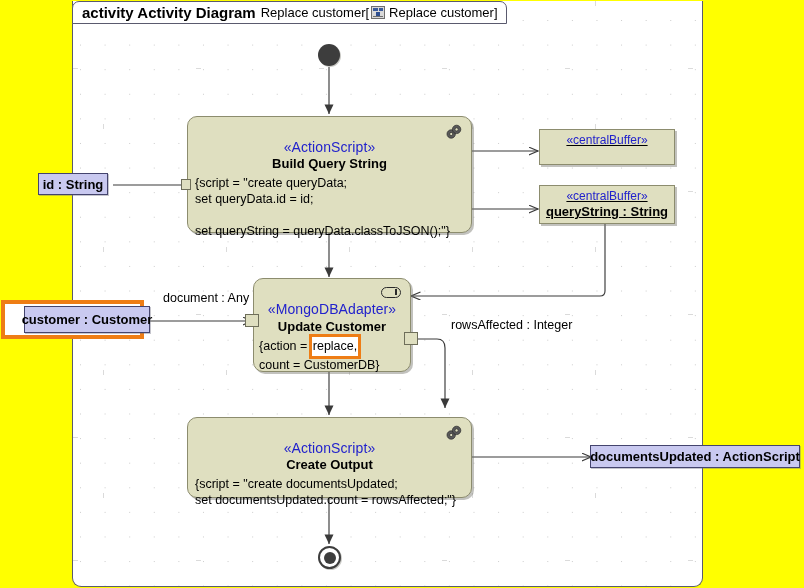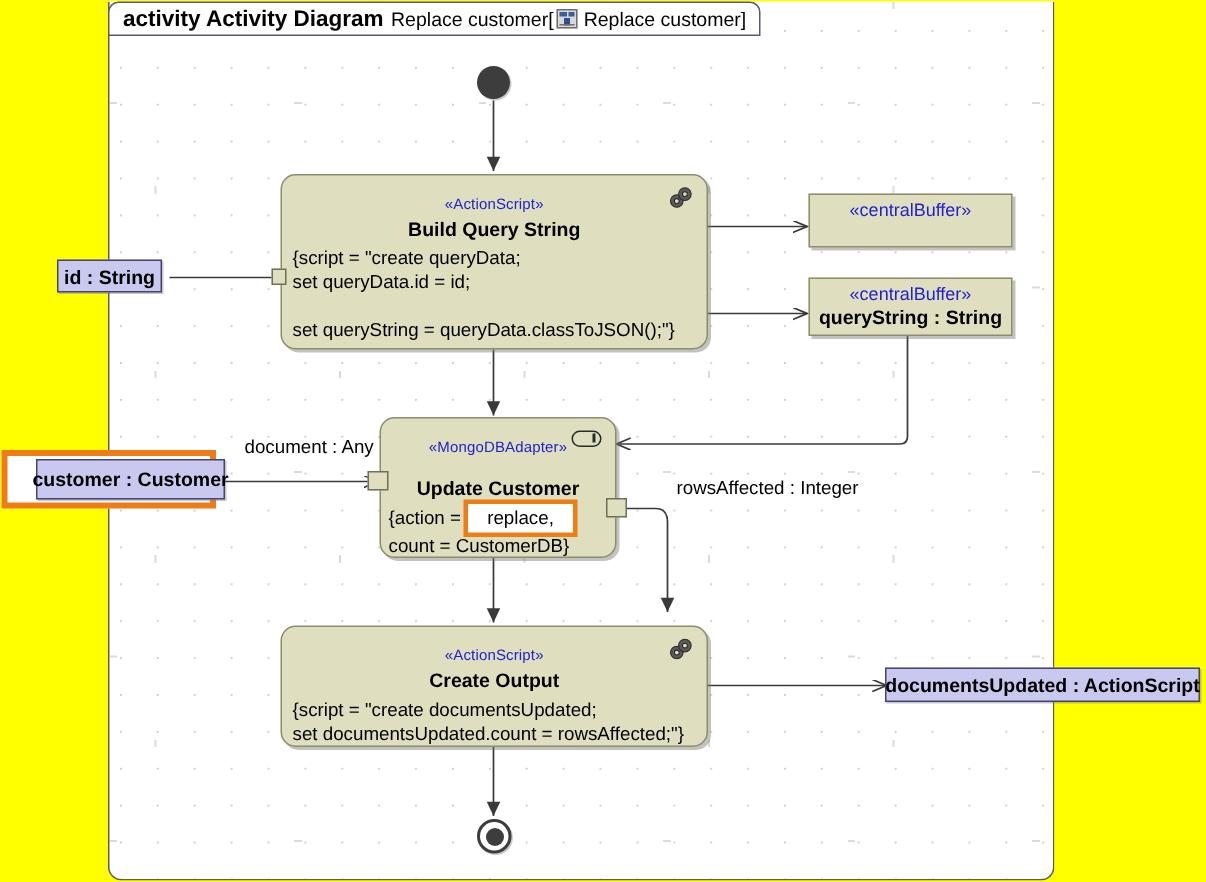--- a/index.html
+++ b/index.html
@@ -71,38 +71,39 @@
   
   .node{
     position:absolute;box-sizing:border-box;
     background:#DFDFC0;
     border:1px solid #8C8C6E;
     border-radius:10px;
     box-shadow:2px 2px 0 rgba(120,120,110,.45);
     z-index:4;
   }
   .node .stereo{
-    text-align:center;color:#2222CC;font-size:10px;line-height:15px;
-    margin-top:12px;letter-spacing:.1px;
+    text-align:center;color:#2222CC;font-size:14px;line-height:15px;
+    margin-top:23px;letter-spacing:.1px;
   }
   .node .title{
     text-align:center;color:#000;font-size:13px;font-weight:bold;
     line-height:15px;margin-top:1px;
   }
   .node .body{
     color:#000;font-size:12.5px;line-height:16px;
     padding:0 0 0 7px;margin-top:4px;white-space:pre;
   }
 
   
   .onode{
     position:absolute;box-sizing:border-box;
     background:#DFDFC0;border:1px solid #8C8C6E;
     box-shadow:2px 2px 0 rgba(120,120,110,.45);
     z-index:4;
+    text-decoration:underline;
   }
   .onode .stereo{text-align:center;color:#2222CC;font-size:12px;line-height:15px;margin-top:3px;}
   .onode .title{text-align:center;color:#000;font-size:13px;font-weight:bold;line-height:15px;}
 
   
   .pnode{
     position:absolute;box-sizing:border-box;
     background:#C9C9F0;border:1px solid #44446E;
     display:flex;align-items:center;justify-content:center;
     font-size:13px;font-weight:bold;color:#000;
@@ -155,21 +156,21 @@
   }
 
   
   .edges{position:absolute;left:0;top:0;width:631px;height:586px;z-index:3;
          pointer-events:none;}
 
   
   .hl{
     display:inline-block;background:#FFFFFF;
     box-shadow:0 0 0 3px #EE7D15;
-    padding:0 13px;margin:0 1px;position:relative;
+    padding:0 1px;margin:0 1px;position:relative;
   }
 </style>
 </head>
 <body>
 
 <div id="stage">
 
   <div class="frame">
     <div class="frame-grid"></div>
     <div class="frame-grid cross"></div>
@@ -234,21 +235,21 @@
       <div class="stereo">«centralBuffer»</div>
     </div>
 
     <div class="onode" style="left:466px;top:184px;width:136px;height:39px;">
       <div class="stereo">«centralBuffer»</div>
       <div class="title">queryString : String</div>
     </div>
 
     <div class="node" style="left:180px;top:277px;width:158px;height:94px;">
       <div class="stereo">«MongoDBAdapter»</div>
-      <div class="title" style="margin-top:12px;">Update Customer</div>
+      <div class="title" style="margin-top:2px;">Update Customer</div>
       <div class="body" style="margin-top:3px;padding-left:5px;white-space:normal;line-height:19px;">
         <span>{action = </span><span class="hl">replace,</span><br>
         <span>count = CustomerDB}</span>
       </div>
       <div class="adapter-ico" style="right:9px;top:8px;"></div>
     </div>
 
     <div class="pin" style="left:172px;top:313px;"></div>
     <div class="pin" style="left:331px;top:331px;"></div>
 

